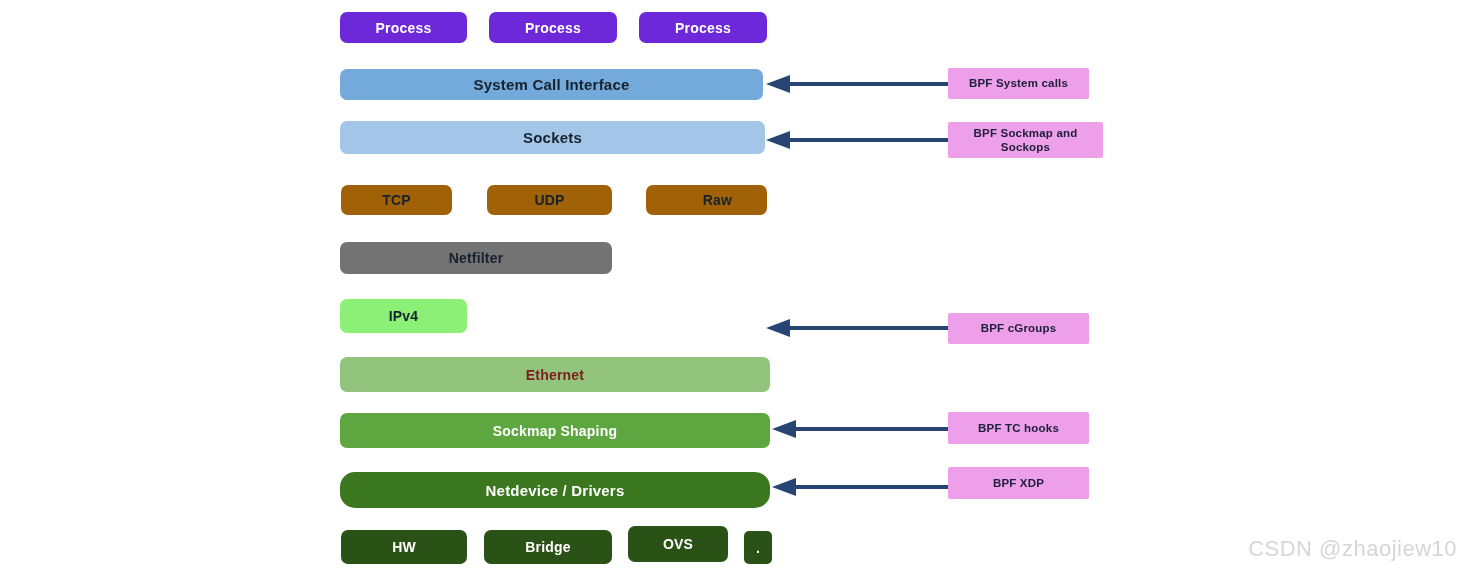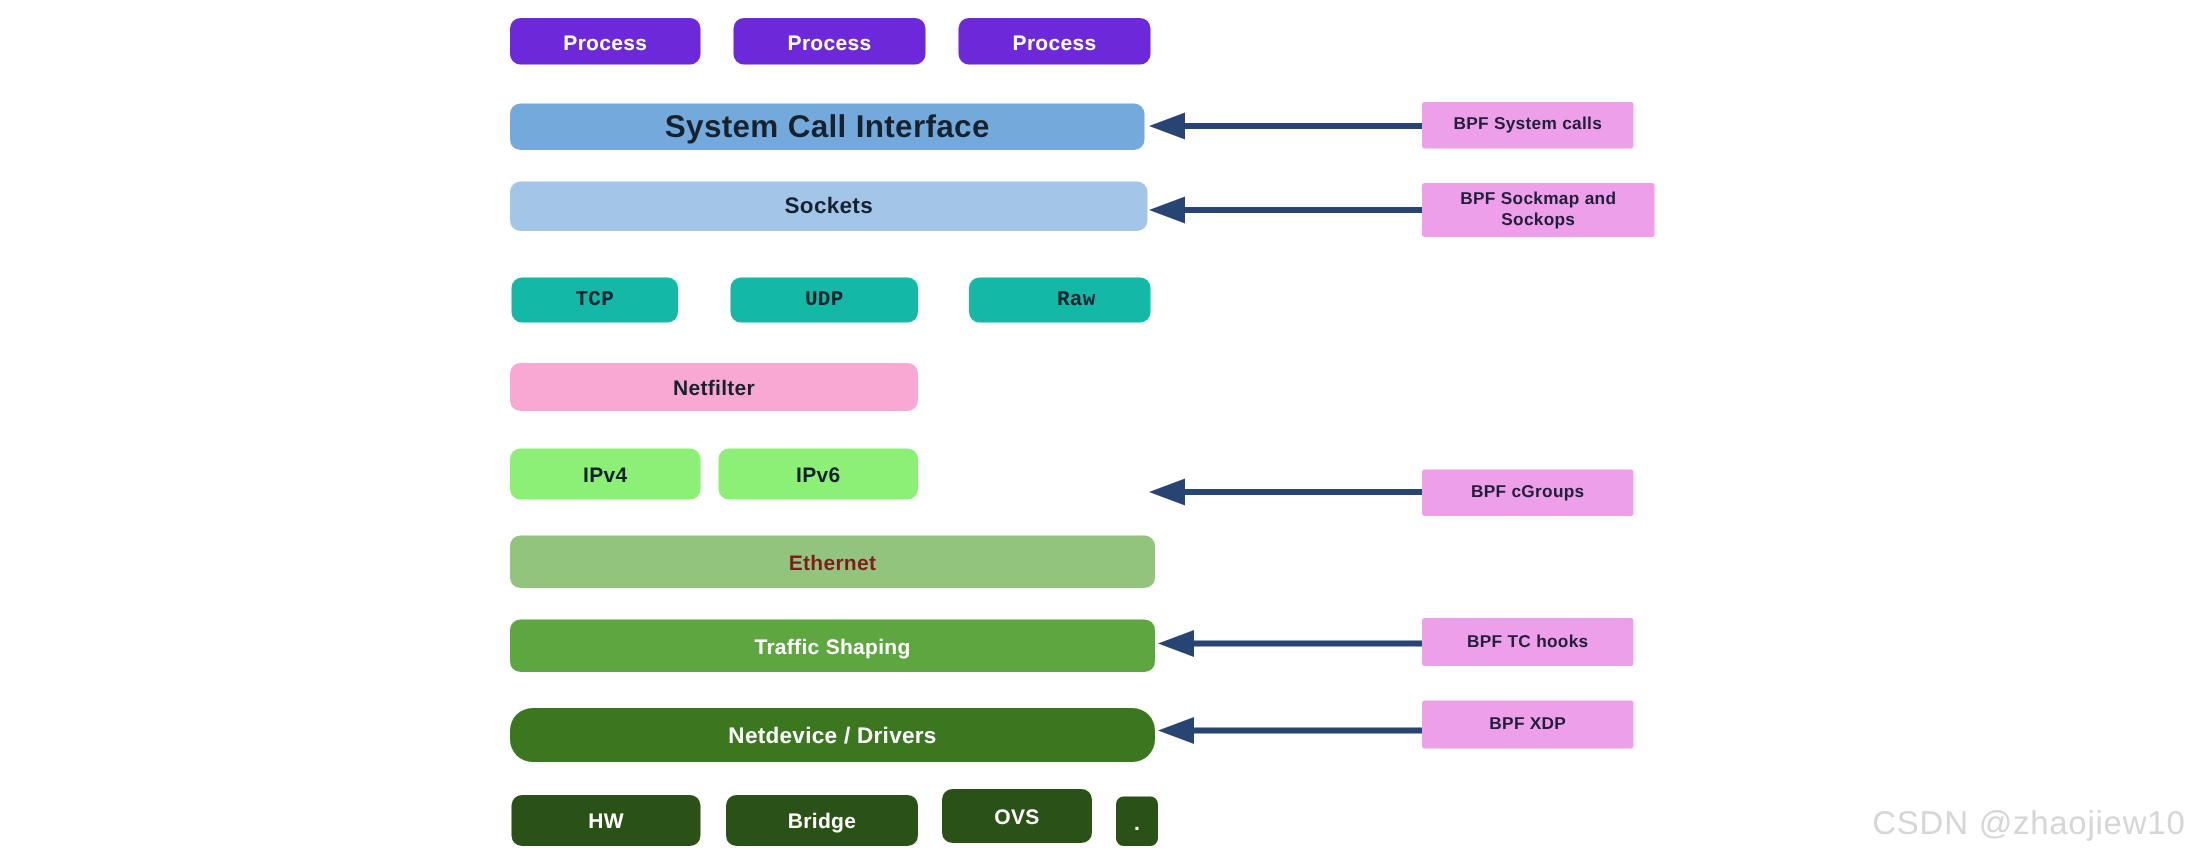--- a/index.html
+++ b/index.html
@@ -18,24 +18,24 @@
     display:flex;align-items:center;justify-content:center;
     font-weight:bold;
     font-size:14px;
     border-radius:7px;
     box-sizing:border-box;
     letter-spacing:.2px;
     text-align:center;
   }
   
   .c-process{background:#6d28d9;color:#ffffff;}
-  .c-sci{background:#74a9dc;color:#16222e;font-size:21px;}
+  .c-sci{background:#74a9dc;color:#16222e;font-size:15px;}
   .c-sockets{background:#a3c6e8;color:#16222e;font-size:15px;}
-  .c-transport{background:#14b8a6;color:#16222e;font-family:Liberation Mono, monospace;}
-  .c-netfilter{background:#f9a8d4;color:#16222e;}
+  .c-transport{background:#a16207;color:#16222e;}
+  .c-netfilter{background:#737373;color:#16222e;}
   .c-ip{background:#8df076;color:#16222e;}
   .c-ethernet{background:#93c47d;color:#7f1d1d;}
   .c-traffic{background:#5ea63f;color:#ffffff;}
   .c-netdevice{background:#3a771e;color:#ffffff;font-size:15px;border-radius:15px;}
   .c-hw{background:#2b5216;color:#ffffff;}
   .c-bpf{
     background:#ee9fea;color:#20203c;
     font-size:11.5px;border-radius:2px;
     line-height:1.25;padding:2px 6px;
   }
@@ -73,25 +73,24 @@
 
   <div class="box c-sockets" style="left:340px;top:121px;width:425px;height:33px;">Sockets</div>
 
   <div class="box c-transport" style="left:341px;top:185px;width:111px;height:30px;">TCP</div>
   <div class="box c-transport" style="left:487px;top:185px;width:125px;height:30px;">UDP</div>
   <div class="box c-transport" style="left:646px;top:185px;width:121px;height:30px;padding-left:22px;">Raw</div>
 
   <div class="box c-netfilter" style="left:340px;top:242px;width:272px;height:32px;">Netfilter</div>
 
   <div class="box c-ip" style="left:340px;top:299px;width:127px;height:34px;">IPv4</div>
-  <div class="box c-ip" style="left:479px;top:299px;width:133px;height:34px;">IPv6</div>
 
   <div class="box c-ethernet" style="left:340px;top:357px;width:430px;height:35px;">Ethernet</div>
 
-  <div class="box c-traffic" style="left:340px;top:413px;width:430px;height:35px;">Traffic Shaping</div>
+  <div class="box c-traffic" style="left:340px;top:413px;width:430px;height:35px;">Sockmap Shaping</div>
 
   <div class="box c-netdevice" style="left:340px;top:472px;width:430px;height:36px;">Netdevice / Drivers</div>
 
   <div class="box c-hw" style="left:341px;top:530px;width:126px;height:34px;">HW</div>
   <div class="box c-hw" style="left:484px;top:530px;width:128px;height:34px;">Bridge</div>
   <div class="box c-hw" style="left:628px;top:526px;width:100px;height:36px;">OVS</div>
   <div class="box c-hw" style="left:744px;top:531px;width:28px;height:33px;border-radius:5px;">.</div>
 
   <div class="box c-bpf" style="left:948px;top:68px;width:141px;height:31px;">BPF System calls</div>
   <div class="box c-bpf" style="left:948px;top:122px;width:155px;height:36px;">BPF Sockmap and Sockops</div>

